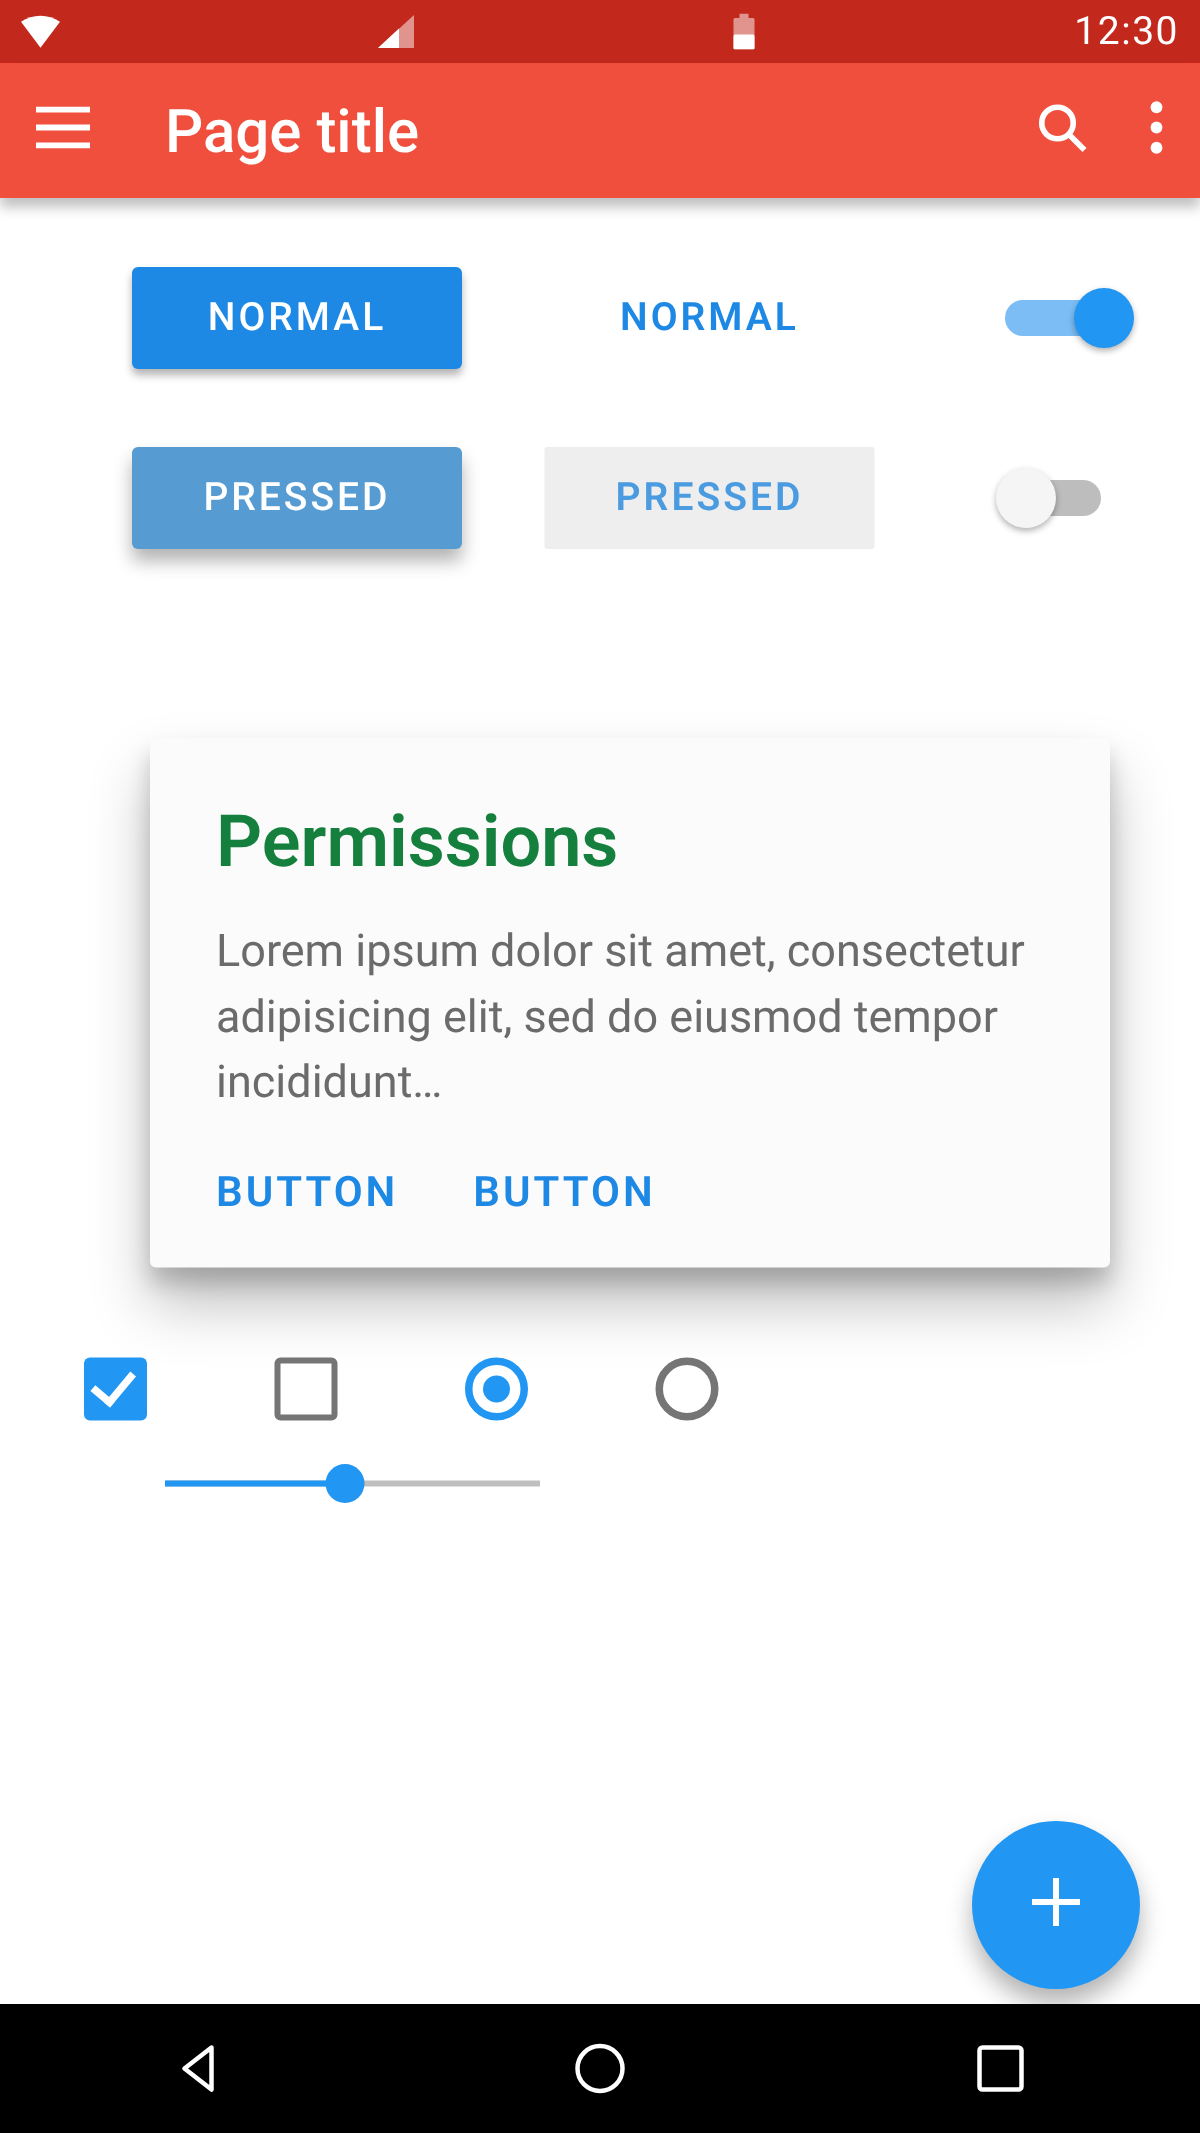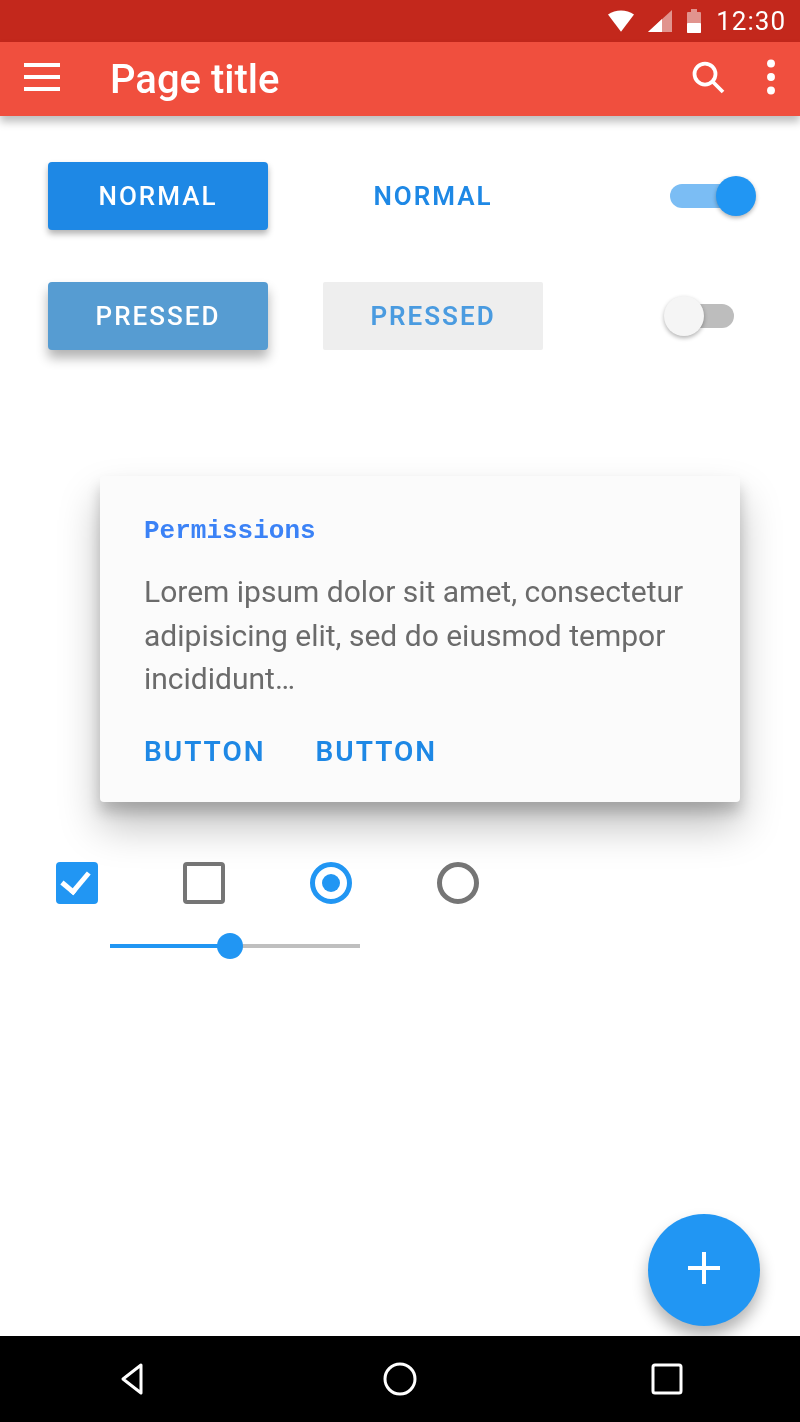--- a/index.html
+++ b/index.html
@@ -2,45 +2,45 @@
 <html><head>
 <meta charset="utf-8">
 <style>
   * { box-sizing: border-box; margin: 0; padding: 0; }
   html, body { width: 800px; height: 1422px; font-family: Roboto, "Helvetica Neue", Arial, sans-serif; background: #fff; overflow: hidden; }
   body { display: flex; flex-direction: column; }
 
   
   .statusbar {
     height: 42px; background: #c3281c; color: #fff;
-    display: flex; align-items: center; justify-content: flex-end;
+    display: flex; align-items: center; justify-content: space-between;
     padding: 0 14px; font-size: 26px; gap: 14px;
   }
   .statusbar .time { font-weight: 400; letter-spacing: 1px; }
   .status-icon { display:inline-flex; }
 
   
   .appbar {
-    height: 74px; background: #f04f3e; color: #fff;
+    height: 90px; background: #f04f3e; color: #fff;
     display: flex; align-items: center; padding: 0 24px;
     box-shadow: 0 6px 8px rgba(0,0,0,0.25);
     position: relative; z-index: 2;
   }
   .appbar .menu-icon { margin-right: 50px; }
   .appbar .title { font-size: 40px; font-weight: 500; flex: 1; }
   .appbar .search-icon { margin-right: 40px; }
 
   
   .content { flex: 1; background: #ffffff; position: relative; }
 
   .btn-grid {
     padding: 40px 40px 20px 48px;
   }
   .btn-row {
-    display: flex; align-items: center; height: 80px; margin-bottom: 40px;
+    display: flex; align-items: center; height: 80px; margin-bottom: 40px; margin-left: 40px;
   }
   .raised-btn {
     width: 220px; height: 68px; border-radius: 4px;
     background: #1e88e5; color: #fff; font-size: 26px; font-weight: 500;
     letter-spacing: 2px; display:flex; align-items:center; justify-content:center;
     box-shadow: 0 4px 6px rgba(0,0,0,0.3);
   }
   .raised-btn.pressed { background: #569cd2; box-shadow: 0 8px 12px rgba(0,0,0,0.3); }
 
   .flat-btn {
@@ -70,21 +70,21 @@
     vertical-align: -5px; margin-left: 1px;
   }
 
   
   .dialog {
     margin: 60px 60px 0 100px;
     background:#fbfbfb; border-radius:4px;
     box-shadow: 0 24px 40px rgba(0,0,0,0.25), 0 10px 14px rgba(0,0,0,0.18);
     padding: 40px 44px 20px 44px;
   }
-  .dialog-title { font-size: 26px; font-weight: 600; color:#3b82f6; margin-bottom: 24px; font-family: Liberation Mono, monospace; }
+  .dialog-title { font-size: 48px; font-weight: 600; color:#15803d; margin-bottom: 24px; }
   .dialog-body { font-size: 30px; color:#6b6b6b; line-height: 1.45; }
   .dialog-actions { display:flex; justify-content:flex-start; gap: 50px; padding: 34px 10px 14px 0; }
   .dialog-actions .dbtn { color:#1e88e5; font-size:28px; font-weight:600; letter-spacing:2px; }
 
   
   .selector-row {
     display:flex; align-items:center; gap: 85px;
     padding: 60px 0 0 56px;
   }
   .checkbox, .radio { width:42px; height:42px; display:inline-block; }

